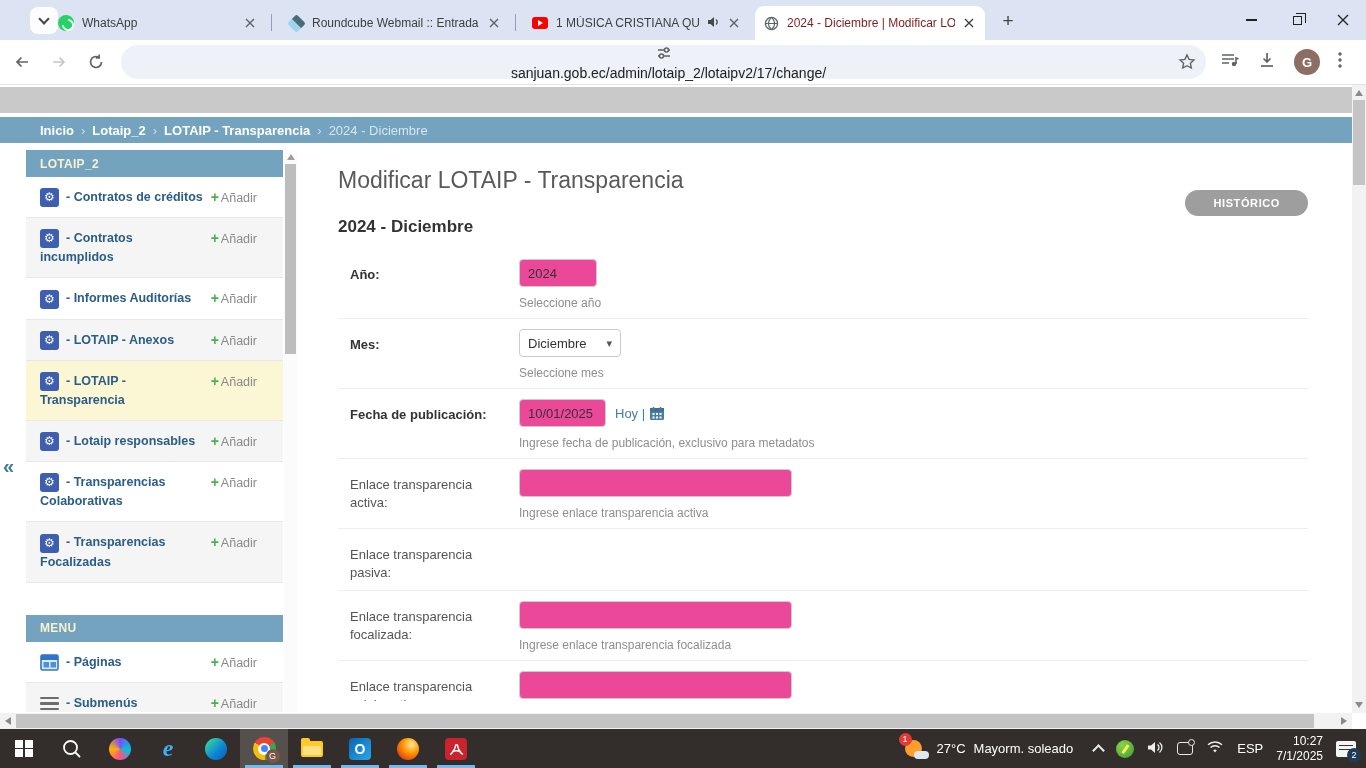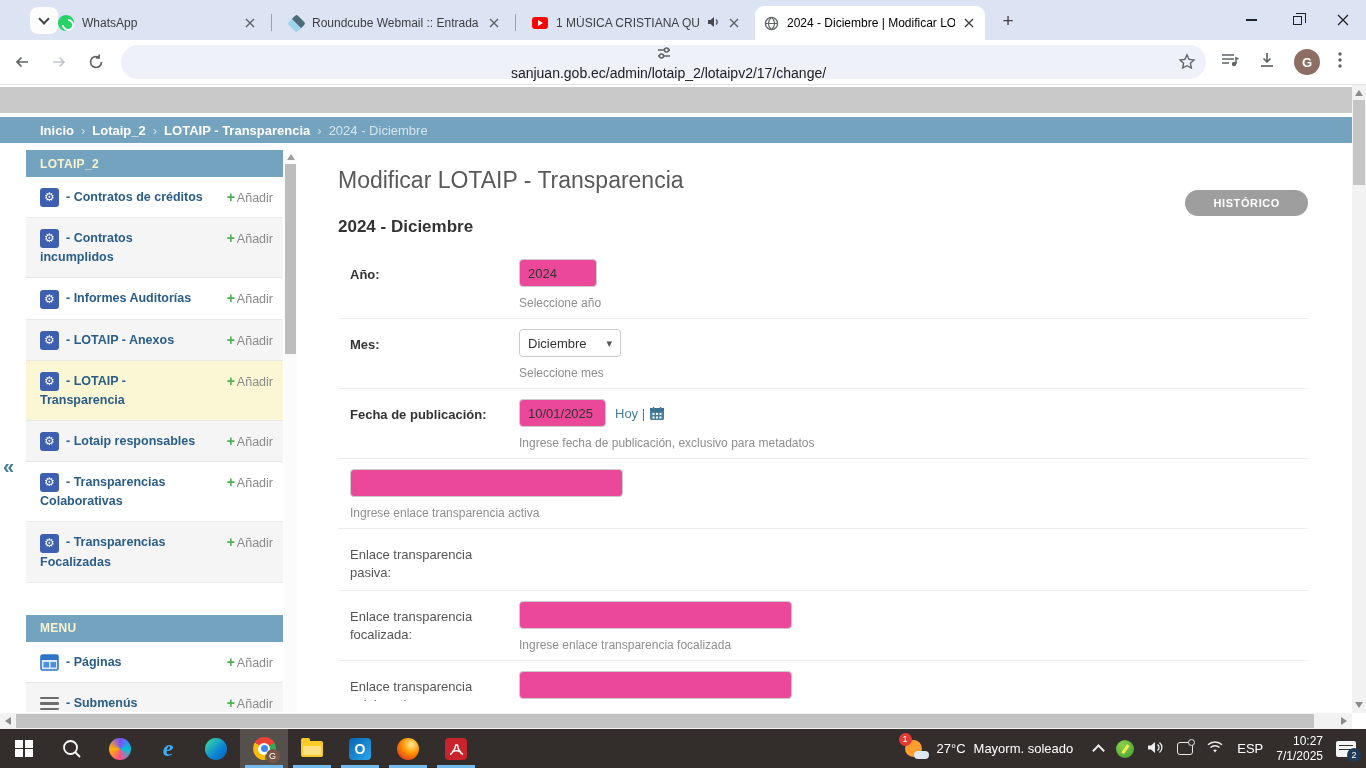--- a/index.html
+++ b/index.html
@@ -9,21 +9,21 @@
 
   
   #tabstrip { position:absolute; left:0; top:0; width:1366px; height:40px; background:#dce3f3; }
   .tabsearch { position:absolute; left:30px; top:7px; width:28px; height:27px; background:#fdfdfe;
     border-radius:8px; display:flex; align-items:center; justify-content:center; }
   .chev-down { width:8px; height:8px; border-right:2px solid #45484d; border-bottom:2px solid #45484d;
     transform:rotate(45deg); margin-top:-3px; }
   .tab { position:absolute; top:6px; height:34px; display:flex; align-items:center; padding:0 8px 0 10px;
     font-size:12px; color:#3c4043; }
   .tab .title { flex:1; white-space:nowrap; overflow:hidden; margin:0 6px 0 8px; }
-  .tab.active { background:#fff; border-radius:9px 9px 0 0; color:#000000;padding-left:8px; }
+  .tab.active { background:#fff; border-radius:9px 9px 0 0; color:#7f1d1d;padding-left:8px; }
   .tabsep { position:absolute; top:14px; width:1px; height:17px; background:#92a0bb; }
   .fav { width:16px; height:16px; flex:0 0 auto; display:flex; align-items:center; justify-content:center; }
   .wa-icon { width:16px; height:16px; border-radius:50%; background:#25d366; position:relative; }
   .wa-icon::after { content:""; position:absolute; left:4px; top:4px; width:8px; height:8px;
     border-radius:50%; border:2px solid #fff; border-left-color:transparent; transform:rotate(45deg); }
   .rc-icon { width:13px; height:13px; background:linear-gradient(180deg,#4d6a79 45%,#9fd4ee 55%); transform:rotate(45deg); border-radius:2px; }
   .yt-icon { width:16px; height:12px; background:#f00; border-radius:3px; position:relative; }
   .yt-icon::after { content:""; position:absolute; left:6px; top:3px; border-left:5px solid #fff;
     border-top:3px solid transparent; border-bottom:3px solid transparent; }
   .tab-x { width:16px; height:16px; display:flex; align-items:center; justify-content:center; border-radius:50%; }
@@ -63,21 +63,21 @@
     font-size:12.5px; line-height:19px; }
   .srow.alt { background:#f5f5f5; }
   .srow.sel { background:#fbf7d5; }
   .srow .txtwrap { display:block; margin-right:66px; }
   .gearbox { display:inline-flex; width:19px; height:19px; background:#3e5eb0; border-radius:3px;
     color:#fff; font-size:12px; align-items:center; justify-content:center; vertical-align:middle; margin-right:7px; }
   .pagesbox { display:inline-flex; width:19px; height:19px; vertical-align:middle; margin-right:7px; }
   .burger { display:inline-flex; flex-direction:column; gap:3px; width:19px; vertical-align:middle; margin-right:7px; }
   .burger i { height:2.5px; background:#6d6d6d; border-radius:1px; }
   .slabel { color:#2a5d87; font-weight:bold; text-decoration:none; }
-  .add { position:absolute; right:10px; top:11px; font-size:12.5px; color:#8a8a8a; text-decoration:none; white-space:nowrap; }
+  .add { position:absolute; right:26px; top:11px; font-size:12.5px; color:#8a8a8a; text-decoration:none; white-space:nowrap; }
   .add b { color:#4caf50; font-size:14px; margin-right:2px; }
   .sgap { height:32px; }
 
   
   #sb-scroll { position:absolute; left:284px; top:150px; width:13px; height:562px; background:#fbfbfb; }
   #sb-scroll .up { position:absolute; top:4px; left:3px; width:0; height:0;
     border-left:4px solid transparent; border-right:4px solid transparent; border-bottom:6px solid #9e9e9e; }
   #sb-thumb { position:absolute; top:14px; left:1px; width:11px; height:190px; background:#bdbdbd; }
   #collapse { position:absolute; left:3px; top:455px; font-size:20px; color:#3f7d99; font-weight:bold; }
 
@@ -434,20 +434,21 @@
                   <rect x="3.5" y="10.5" width="2" height="2"></rect>
                   <rect x="7" y="10.5" width="2" height="2"></rect>
                   <rect x="10.5" y="10.5" width="2" height="2"></rect>
                 </g>
               </svg></span>
           <div class="help">Ingrese fecha de publicación, exclusivo para metadatos</div>
         </div>
       </div>
 
       <div class="frow">
+        <label class="flabel">Enlace transparencia activa:</label>
         <div class="fctl">
           <input class="tin w-link" value="" style="">
           <div class="help">Ingrese enlace transparencia activa</div>
         </div>
       </div>
 
       <div class="frow">
         <label class="flabel">Enlace transparencia pasiva:</label>
       </div>
 

